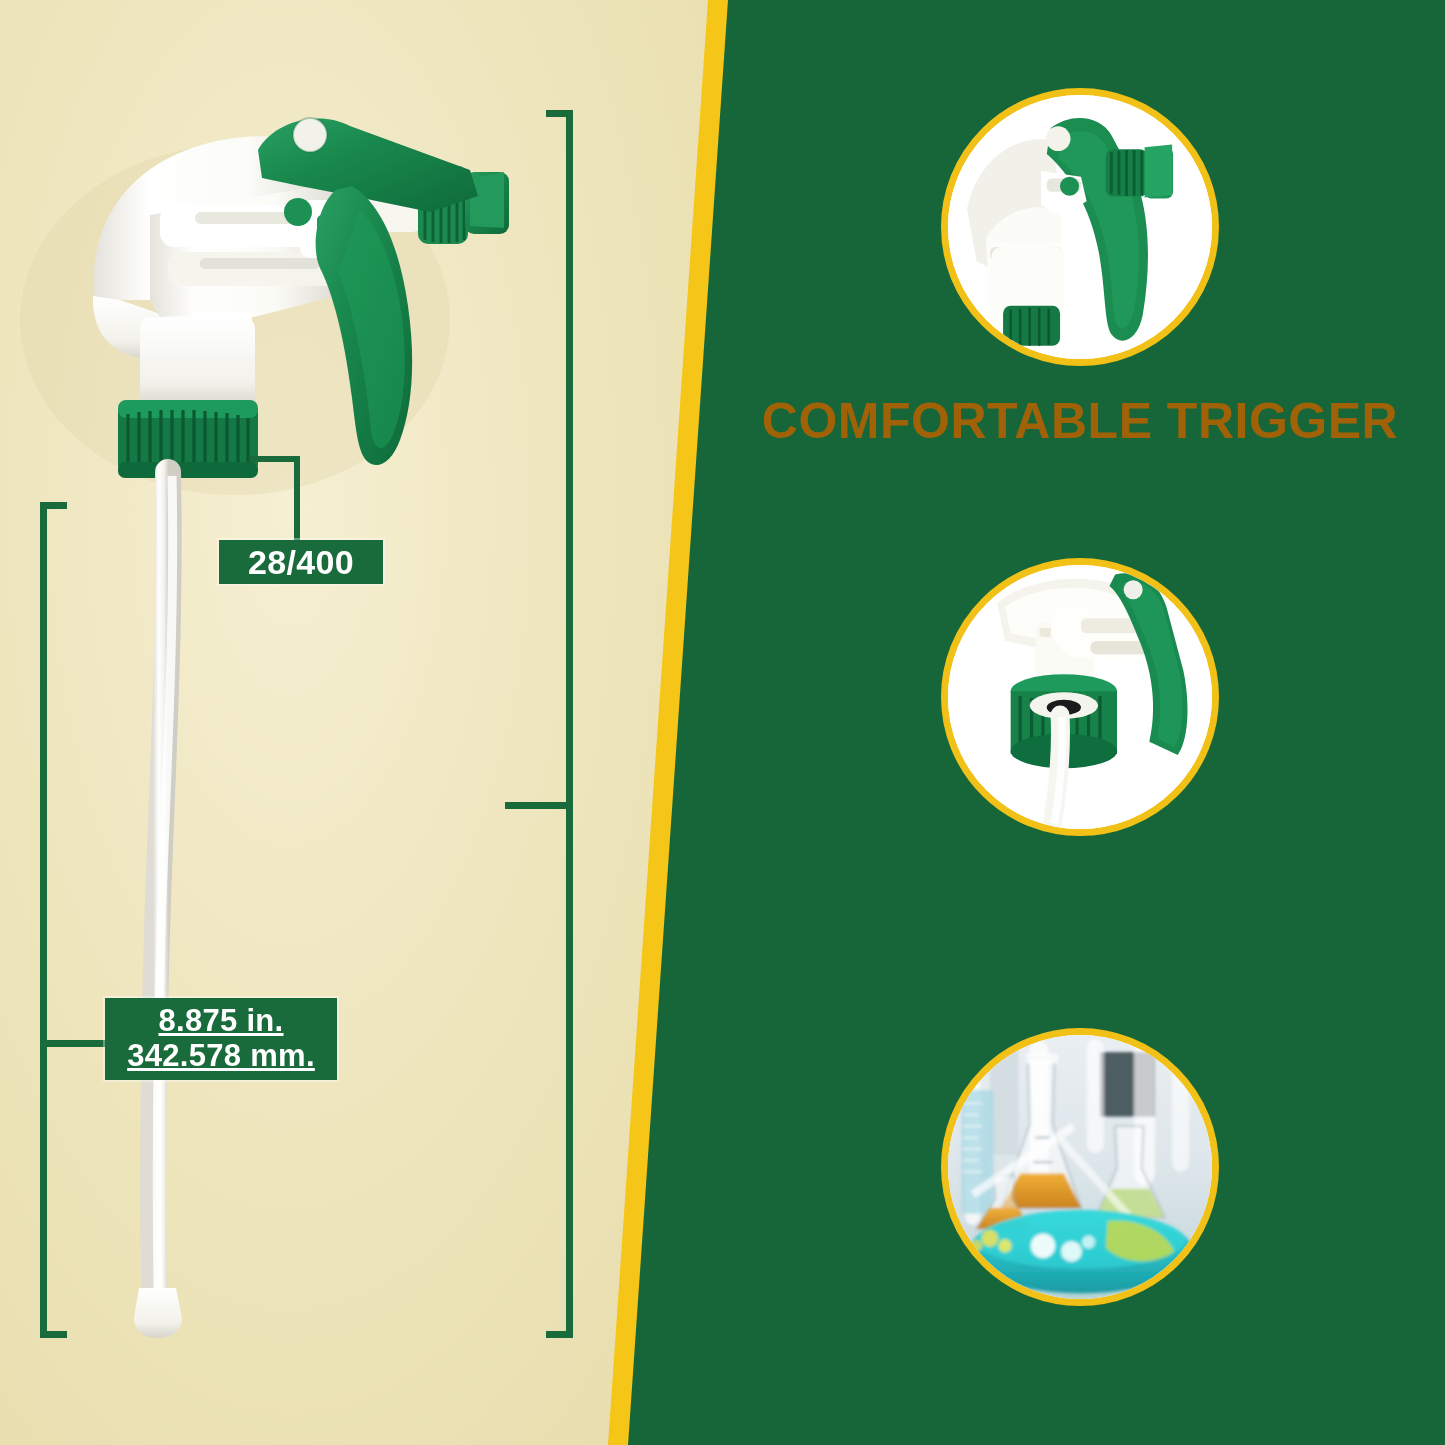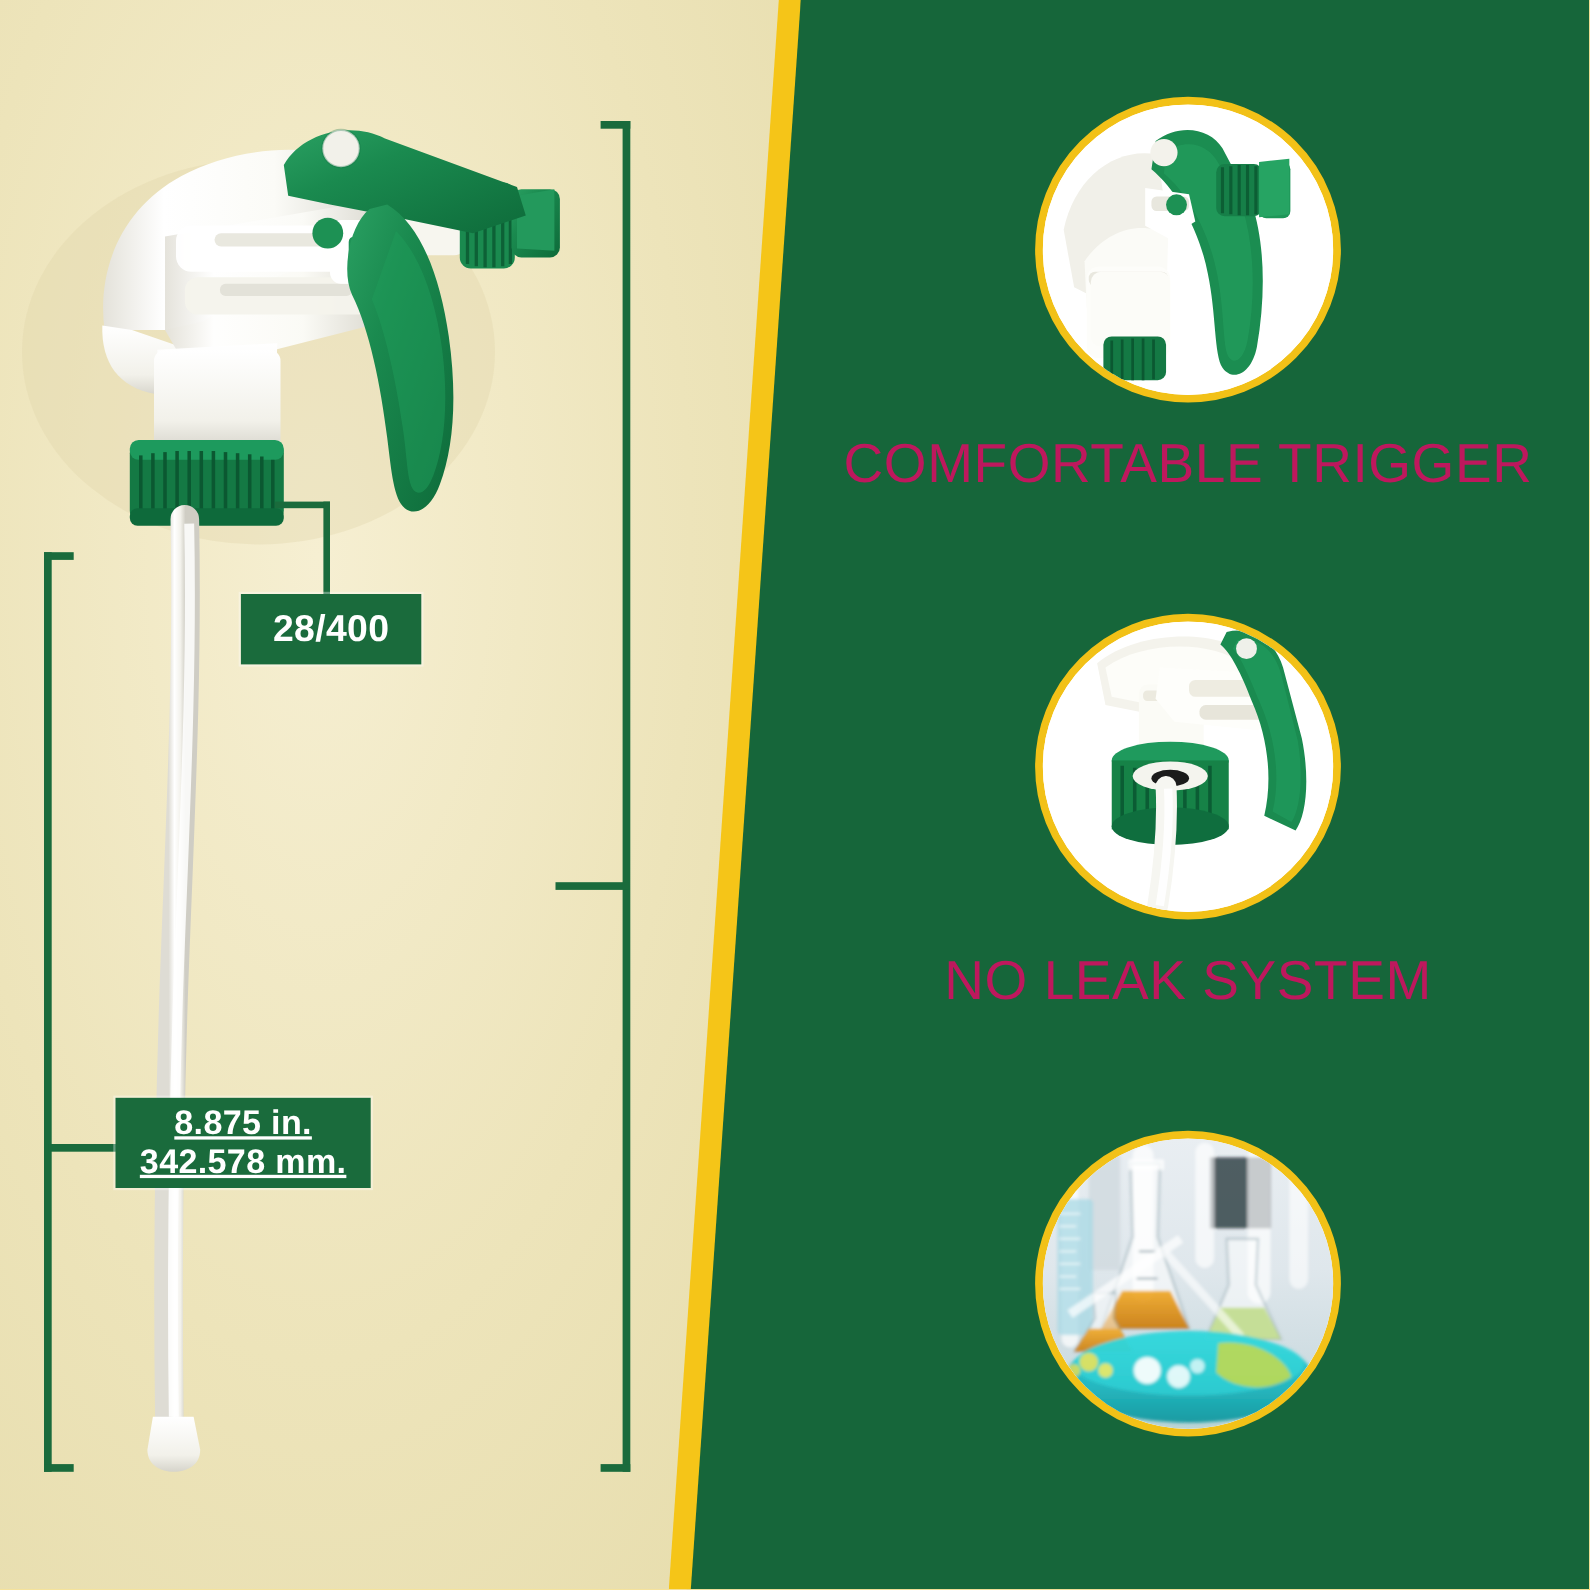--- a/index.html
+++ b/index.html
@@ -76,21 +76,21 @@
     letter-spacing: 0.3px;
     z-index: 7;
     display: flex;
     flex-direction: column;
     justify-content: center;
     align-items: center;
     line-height: 1.12;
     box-shadow: 0 0 0 2px rgba(255,255,255,0.35);
   }
   #chip-neck {
-    left: 219px; top: 540px; width: 164px; height: 64px;
+    left: 219px; top: 540px; width: 164px; height: 44px;
     font-size: 34px;
   }
   #chip-overall {
     left: 278px; top: 765px; width: 232px; height: 82px;
     font-size: 31px;
   }
   #chip-tube {
     left: 105px; top: 998px; width: 232px; height: 82px;
     font-size: 31px;
     text-decoration: underline;
@@ -116,23 +116,23 @@
     border-radius: 50%;
     border: 7px solid #F2C117;
     overflow: hidden;
     position: relative;
     background: #ffffff;
   }
   .circle-inner { position: absolute; inset: 0; }
 
   .feature-title {
     margin-top: 26px;
-    color: #be185d;
+    color: #a16207;
     font-size: 50px;
-    font-weight: normal;
+    font-weight: bold;
     letter-spacing: 0.5px;
     white-space: nowrap;
     text-align: center;
   }
 </style>
 </head>
 <body>
 
 <div id="stage">
 
@@ -401,21 +401,20 @@
           <path d="M66 196 C 66 214, 96 224, 122 224 C 148 224, 178 214, 178 196 Z" fill="#12built" opacity="0"></path>
           <ellipse cx="122" cy="196" rx="56" ry="18" fill="#0f6e3e"></ellipse>
           <ellipse cx="122" cy="148" rx="36" ry="14" fill="#f4f4ee"></ellipse>
           <ellipse cx="122" cy="150" rx="18" ry="8" fill="#1b1b1b"></ellipse>
         </g>
 
         <path d="M118 158 C 120 200, 116 235, 110 272" stroke="#f6f6f1" stroke-width="20" fill="none" stroke-linecap="round"></path>
         <path d="M120 160 C 122 200, 118 235, 112 272" stroke="#ffffff" stroke-width="8" fill="none" opacity="0.9"></path>
       </svg>
     </div>
-    <div class="feature-title">NO LEAK SYSTEM</div>
   </div>
 
   <div class="feature" id="feature-2">
     <div class="circle-frame">
       <svg class="circle-inner" viewBox="0 0 278 278">
         <defs>
           <linearGradient id="labBg" x1="0" y1="0" x2="0" y2="1">
             <stop offset="0%" stop-color="#e9eef2"></stop>
             <stop offset="45%" stop-color="#dfe7ec"></stop>
             <stop offset="75%" stop-color="#cfdde2"></stop>

